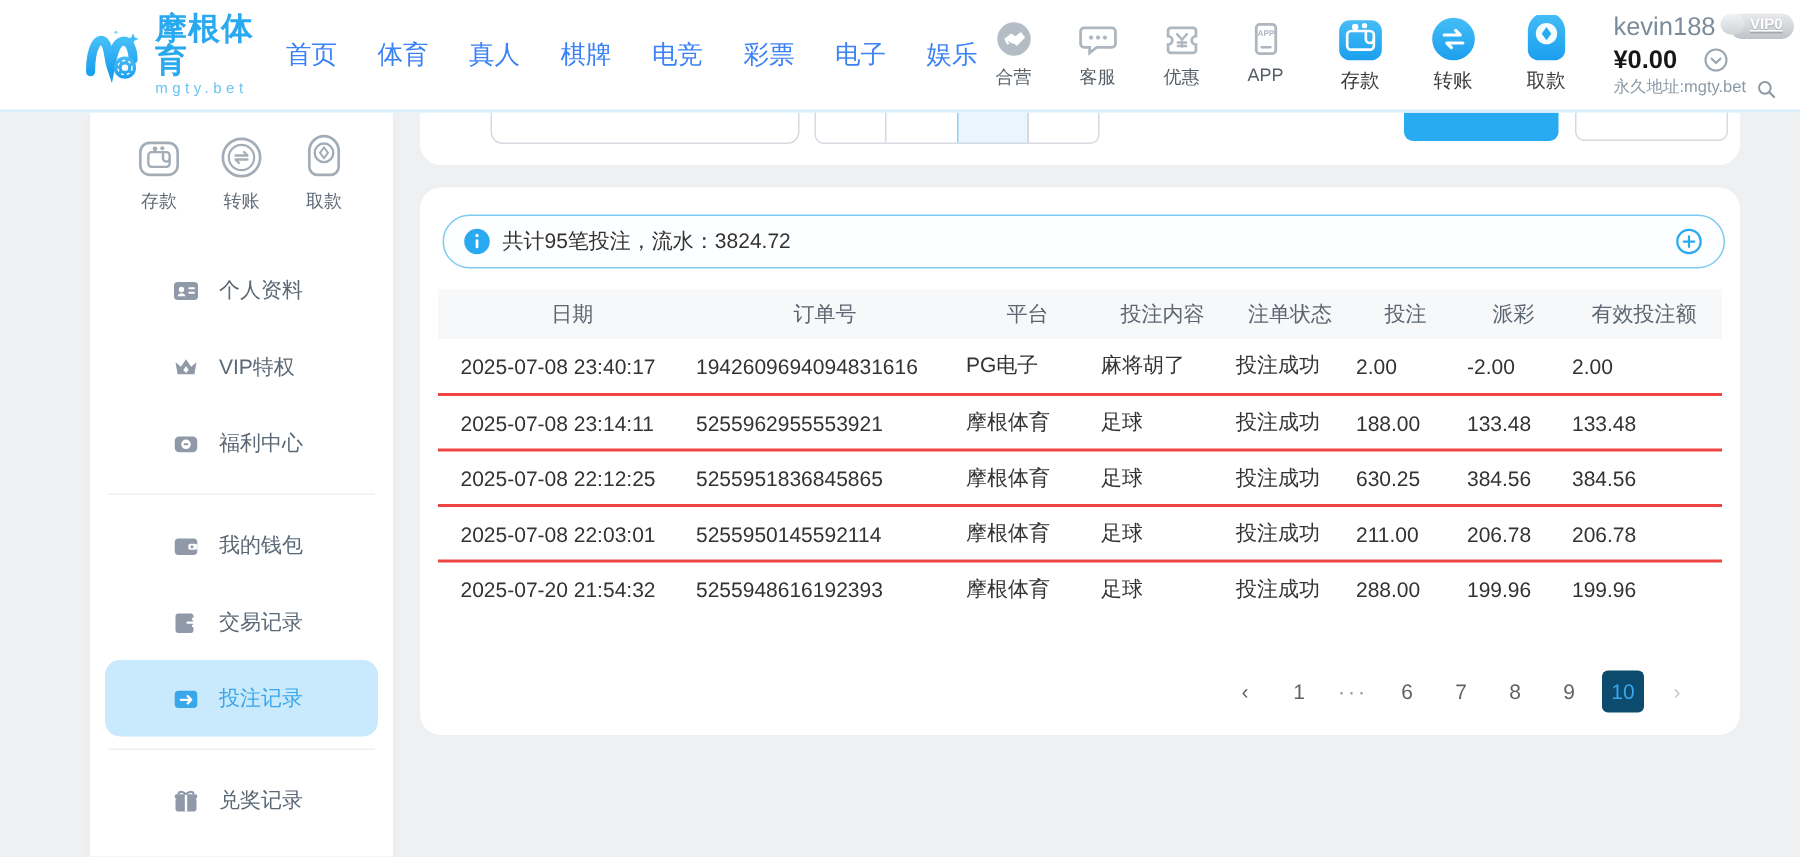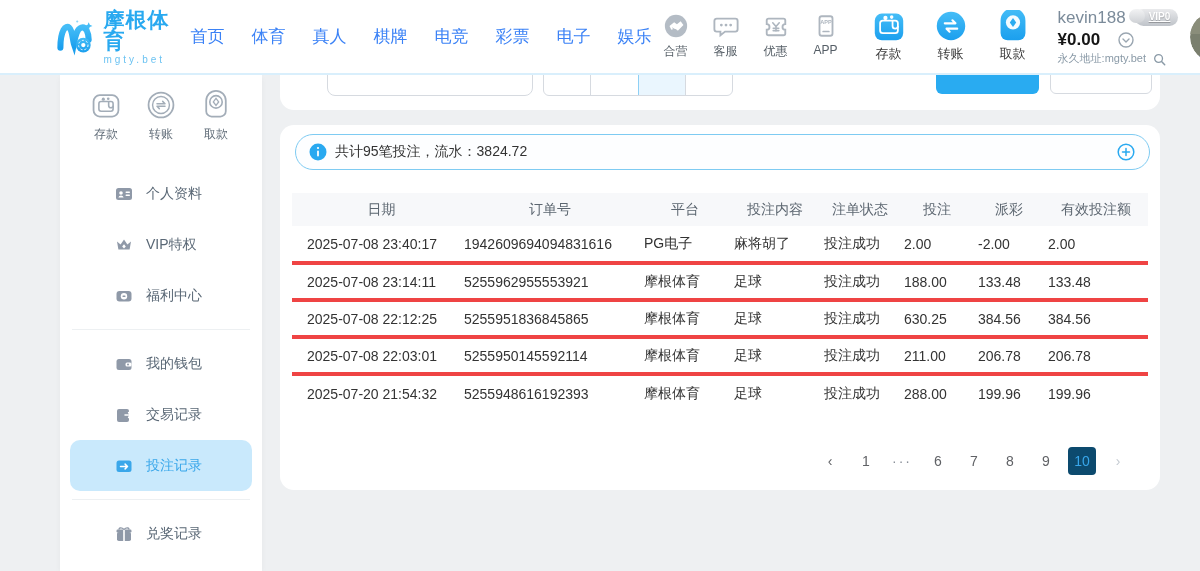--- a/index.html
+++ b/index.html
@@ -9,21 +9,21 @@
   
   .header { position:absolute; top:0; left:0; width:1200px; height:75px; background:#fff;
             border-bottom:2px solid #d9effc; display:flex; align-items:center; z-index:10; }
   .logo { display:flex; align-items:center; margin-left:55px; gap:8px; }
   .logo-text { display:flex; flex-direction:column; line-height:1; }
   .logo-title { font-size:21px; font-weight:bold; color:#29a9f0; letter-spacing:1px; }
   .logo-sub { font-size:10px; color:#6cc3f2; letter-spacing:3px; margin-top:4px; }
   .nav { display:flex; gap:19px; margin-left:12px; }
   .nav-item { font-size:17px; color:#3b82f6; padding:6px 4px; cursor:pointer; white-space:nowrap; }
 
-  .quick-links { display:flex; margin-left:auto; gap:10px;justify-content:space-between; }
+  .quick-links { display:flex; margin-left:auto; gap:16px;justify-content:space-between; }
   .ql-item { width:40px; display:flex; flex-direction:column; align-items:center; cursor:pointer; }
   .ql-item .lbl { font-size:12px; color:#555e66; margin-top:4px; white-space:nowrap; }
 
   .wallet-actions { display:flex; gap:16px; margin-left:20px; }
   .wa-item { width:46px; display:flex; flex-direction:column; align-items:center; cursor:pointer; }
   .wa-item .lbl { font-size:13px; color:#3a3a3a; margin-top:3px; white-space:nowrap; }
 
   .user-block { margin-left:22px; display:flex; flex-direction:column; line-height:1.25; }
   .user-line1 { display:flex; align-items:center; gap:9px; }
   .username { font-size:17px; color:#7b8b9a; }
@@ -66,31 +66,31 @@
   .tc-seg .seg { flex:1; border-left:1px solid #d6dae0; cursor:pointer; }
   .tc-seg .seg:first-child { border-left:none; }
   .tc-seg .seg.on { background:#eaf6fe; border-color:#8ed0f5; border-left:1px solid #8ed0f5; box-shadow:1px 0 0 #8ed0f5; }
   .tc-btn-primary { position:absolute; left:656px; bottom:16px; width:103px; height:34px;
                     background:#29abf1; border:none; border-radius:6px; cursor:pointer; }
   .tc-btn-plain { position:absolute; left:770px; bottom:16px; width:102px; height:34px;
                   background:#fff; border:1px solid #d6dae0; border-radius:6px; cursor:pointer; }
 
   .card { position:absolute; top:50px; left:0; width:880px; height:365px; background:#fff; border-radius:14px; }
 
-  .info-bar { position:absolute; top:9px; left:15px; right:10px; height:36px;
+  .info-bar { position:absolute; top:18px; left:15px; right:10px; height:36px;
               border:1px solid #7ecbf2; border-radius:18px; background:#fdfeff;
               display:flex; align-items:center; padding:0 14px 0 13px; }
   .info-text { font-size:14px; color:#333; margin-left:8px; }
   .info-plus { margin-left:auto; cursor:pointer; display:flex; }
 
   .bet-table { position:absolute; top:68px; left:12px; right:12px; border-collapse:collapse; width:856px; table-layout:fixed; }
   .bet-table th { background:#f7f8fa; height:33px; font-size:14px; font-weight:normal; color:#5c6670;
                   text-align:center; padding:0 4px; }
   .bet-table td { height:37px; font-size:14px; color:#333; text-align:left; padding:0 4px;
-                  border-bottom:4px solid #ef4444; }
+                  border-bottom:2px solid #ef4444; }
   .bet-table tr:last-child td { border-bottom:none; }
   .bet-table th:first-child, .bet-table td:first-child { padding-left:15px; }
   .col-date{width:168px}.col-order{width:180px}.col-plat{width:90px}.col-cont{width:90px}
   .col-stat{width:80px}.col-bet{width:74px}.col-pay{width:70px}.col-valid{width:auto}
   .red { color:#e65b5b; }
 
   .pagination { position:absolute; top:322px; right:28px; display:flex; align-items:center; gap:8px; }
   .pg-item { min-width:28px; height:28px; display:flex; align-items:center; justify-content:center;
              font-size:14px; color:#606266; cursor:pointer; border-radius:4px; padding:0 4px; }
   .pg-item.active { background:#0c4a6e; color:#38a6ea; }

